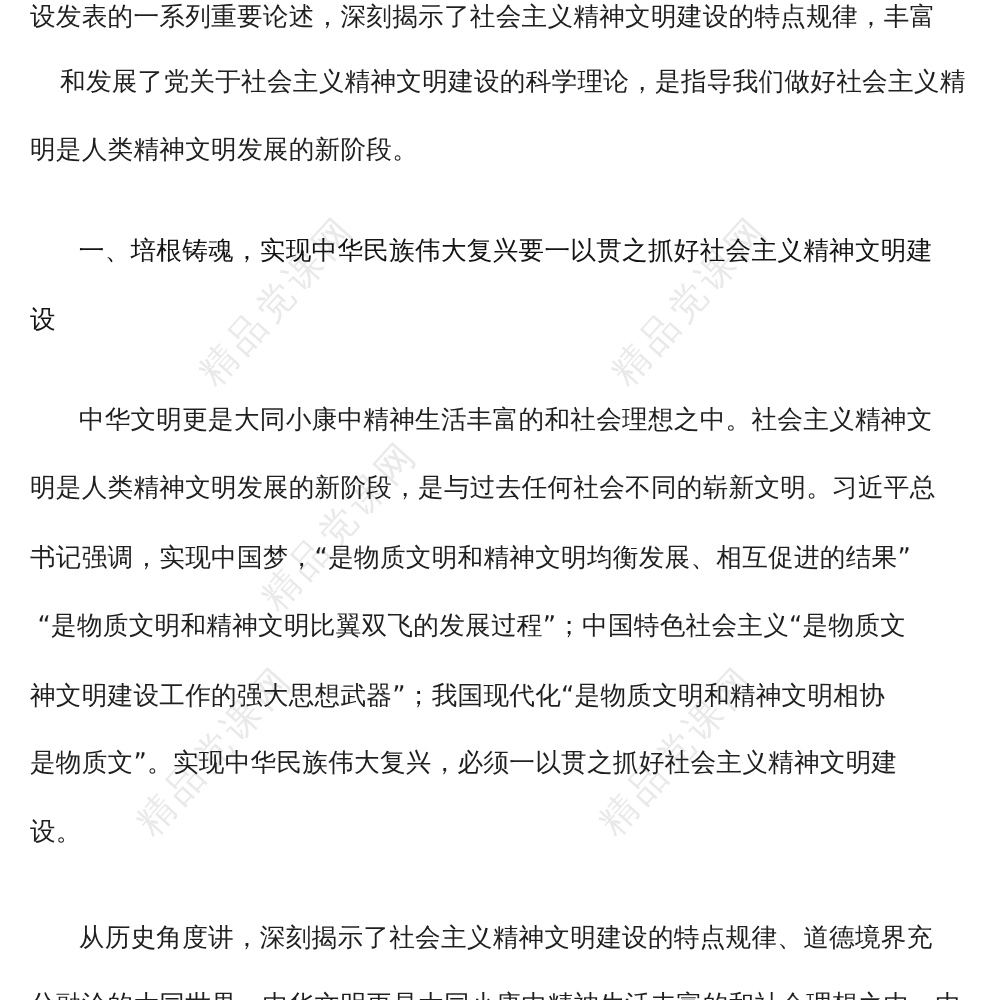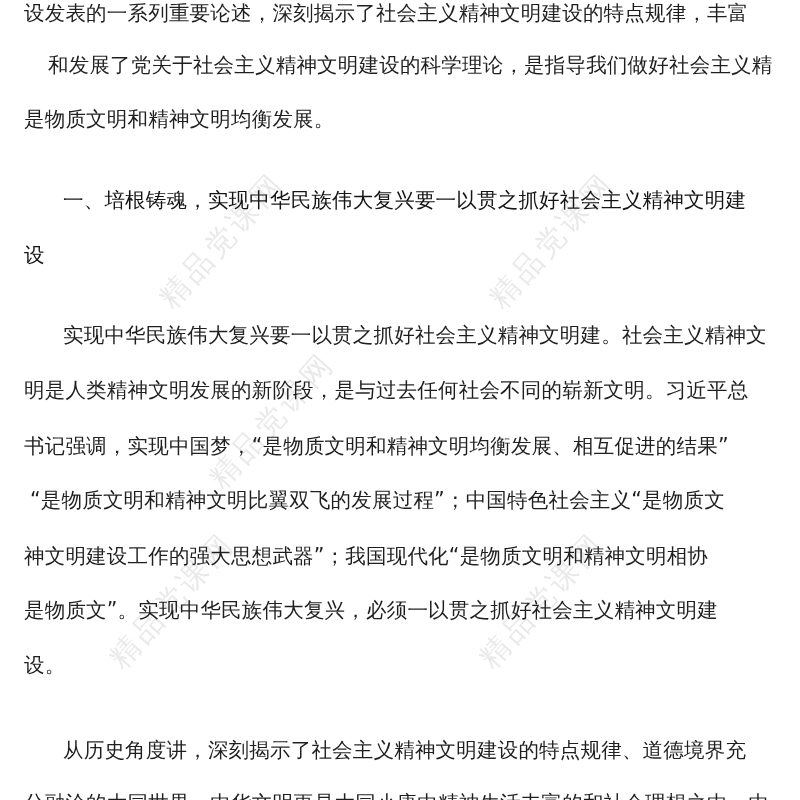--- a/index.html
+++ b/index.html
@@ -56,30 +56,30 @@
 
   <div class="watermark" style="left:150px; top:290px;">精品党课网</div>
   <div class="watermark" style="left:480px; top:290px;">精品党课网</div>
   <div class="watermark" style="left:200px; top:470px;">精品党课网</div>
   <div class="watermark" style="left:100px; top:650px;">精品党课网</div>
   <div class="watermark" style="left:470px; top:650px;">精品党课网</div>
 
   <div class="paragraph">
     <div class="line" style="top:-2px;">设发表的一系列重要论述，深刻揭示了社会主义精神文明建设的特点规律，丰富</div>
     <div class="line" style="top:50px;margin-left:24px;">和发展了党关于社会主义精神文明建设的科学理论，是指导我们做好社会主义精</div>
-    <div class="line" style="top:104px;">是物质文明和精神文明均衡发展。</div>
+    <div class="line" style="top:104px;">明是人类精神文明发展的新阶段。</div>
   </div>
 
   <div class="heading">
     <div class="line indent bold" style="top:185px;">一、培根铸魂，实现中华民族伟大复兴要一以贯之抓好社会主义精神文明建</div>
     <div class="line bold" style="top:240px;">设</div>
   </div>
 
   <div class="paragraph">
-    <div class="line indent" style="top:320px;">实现中华民族伟大复兴要一以贯之抓好社会主义精神文明建。社会主义精神文</div>
+    <div class="line indent" style="top:320px;">中华文明更是大同小康中精神生活丰富的和社会理想之中。社会主义精神文</div>
     <div class="line" style="top:375px;">明是人类精神文明发展的新阶段，是与过去任何社会不同的崭新文明。习近平总</div>
     <div class="line" style="top:431px;">书记强调，实现中国梦，“是物质文明和精神文明均衡发展、相互促进的结果”</div>
     <div class="line" style="top:485px; left:30px;">“是物质文明和精神文明比翼双飞的发展过程”；中国特色社会主义“是物质文</div>
     <div class="line" style="top:541px;">神文明建设工作的强大思想武器”；我国现代化“是物质文明和精神文明相协</div>
     <div class="line" style="top:595px;">是物质文”。实现中华民族伟大复兴，必须一以贯之抓好社会主义精神文明建</div>
     <div class="line" style="top:650px;">设。</div>
   </div>
 
   <div class="paragraph">
     <div class="line indent" style="top:735px;">从历史角度讲，深刻揭示了社会主义精神文明建设的特点规律、道德境界充</div>

